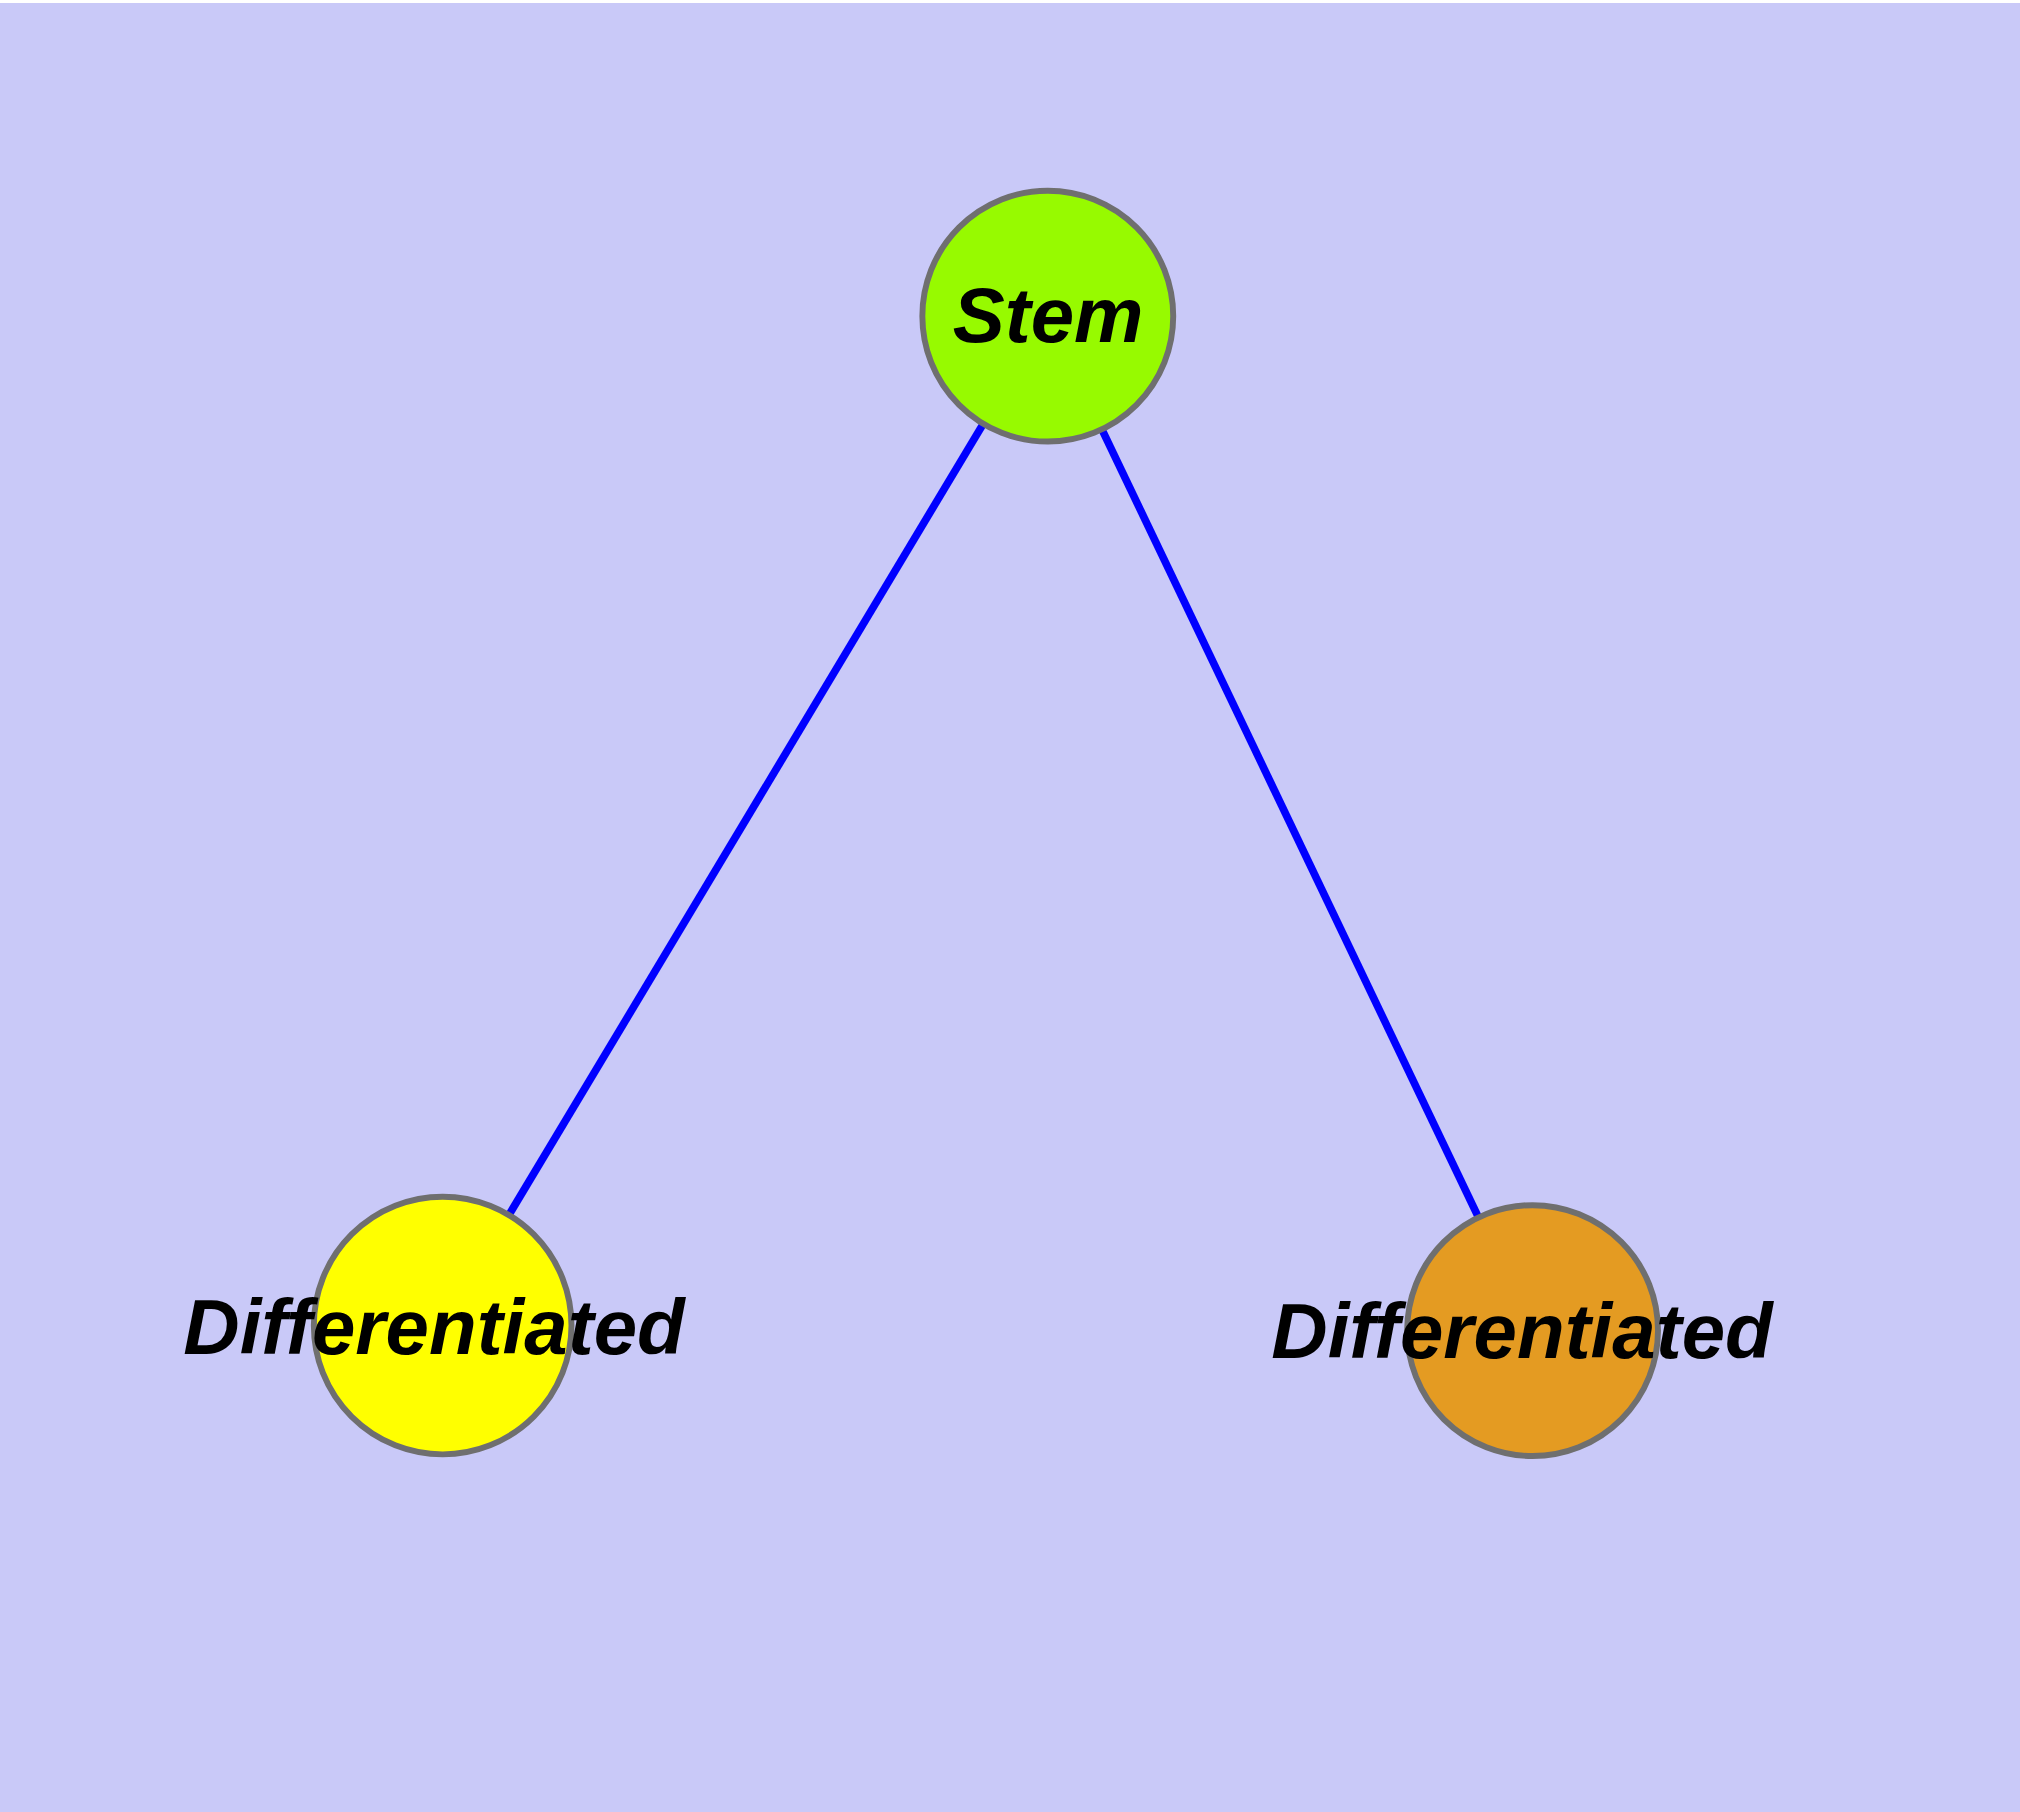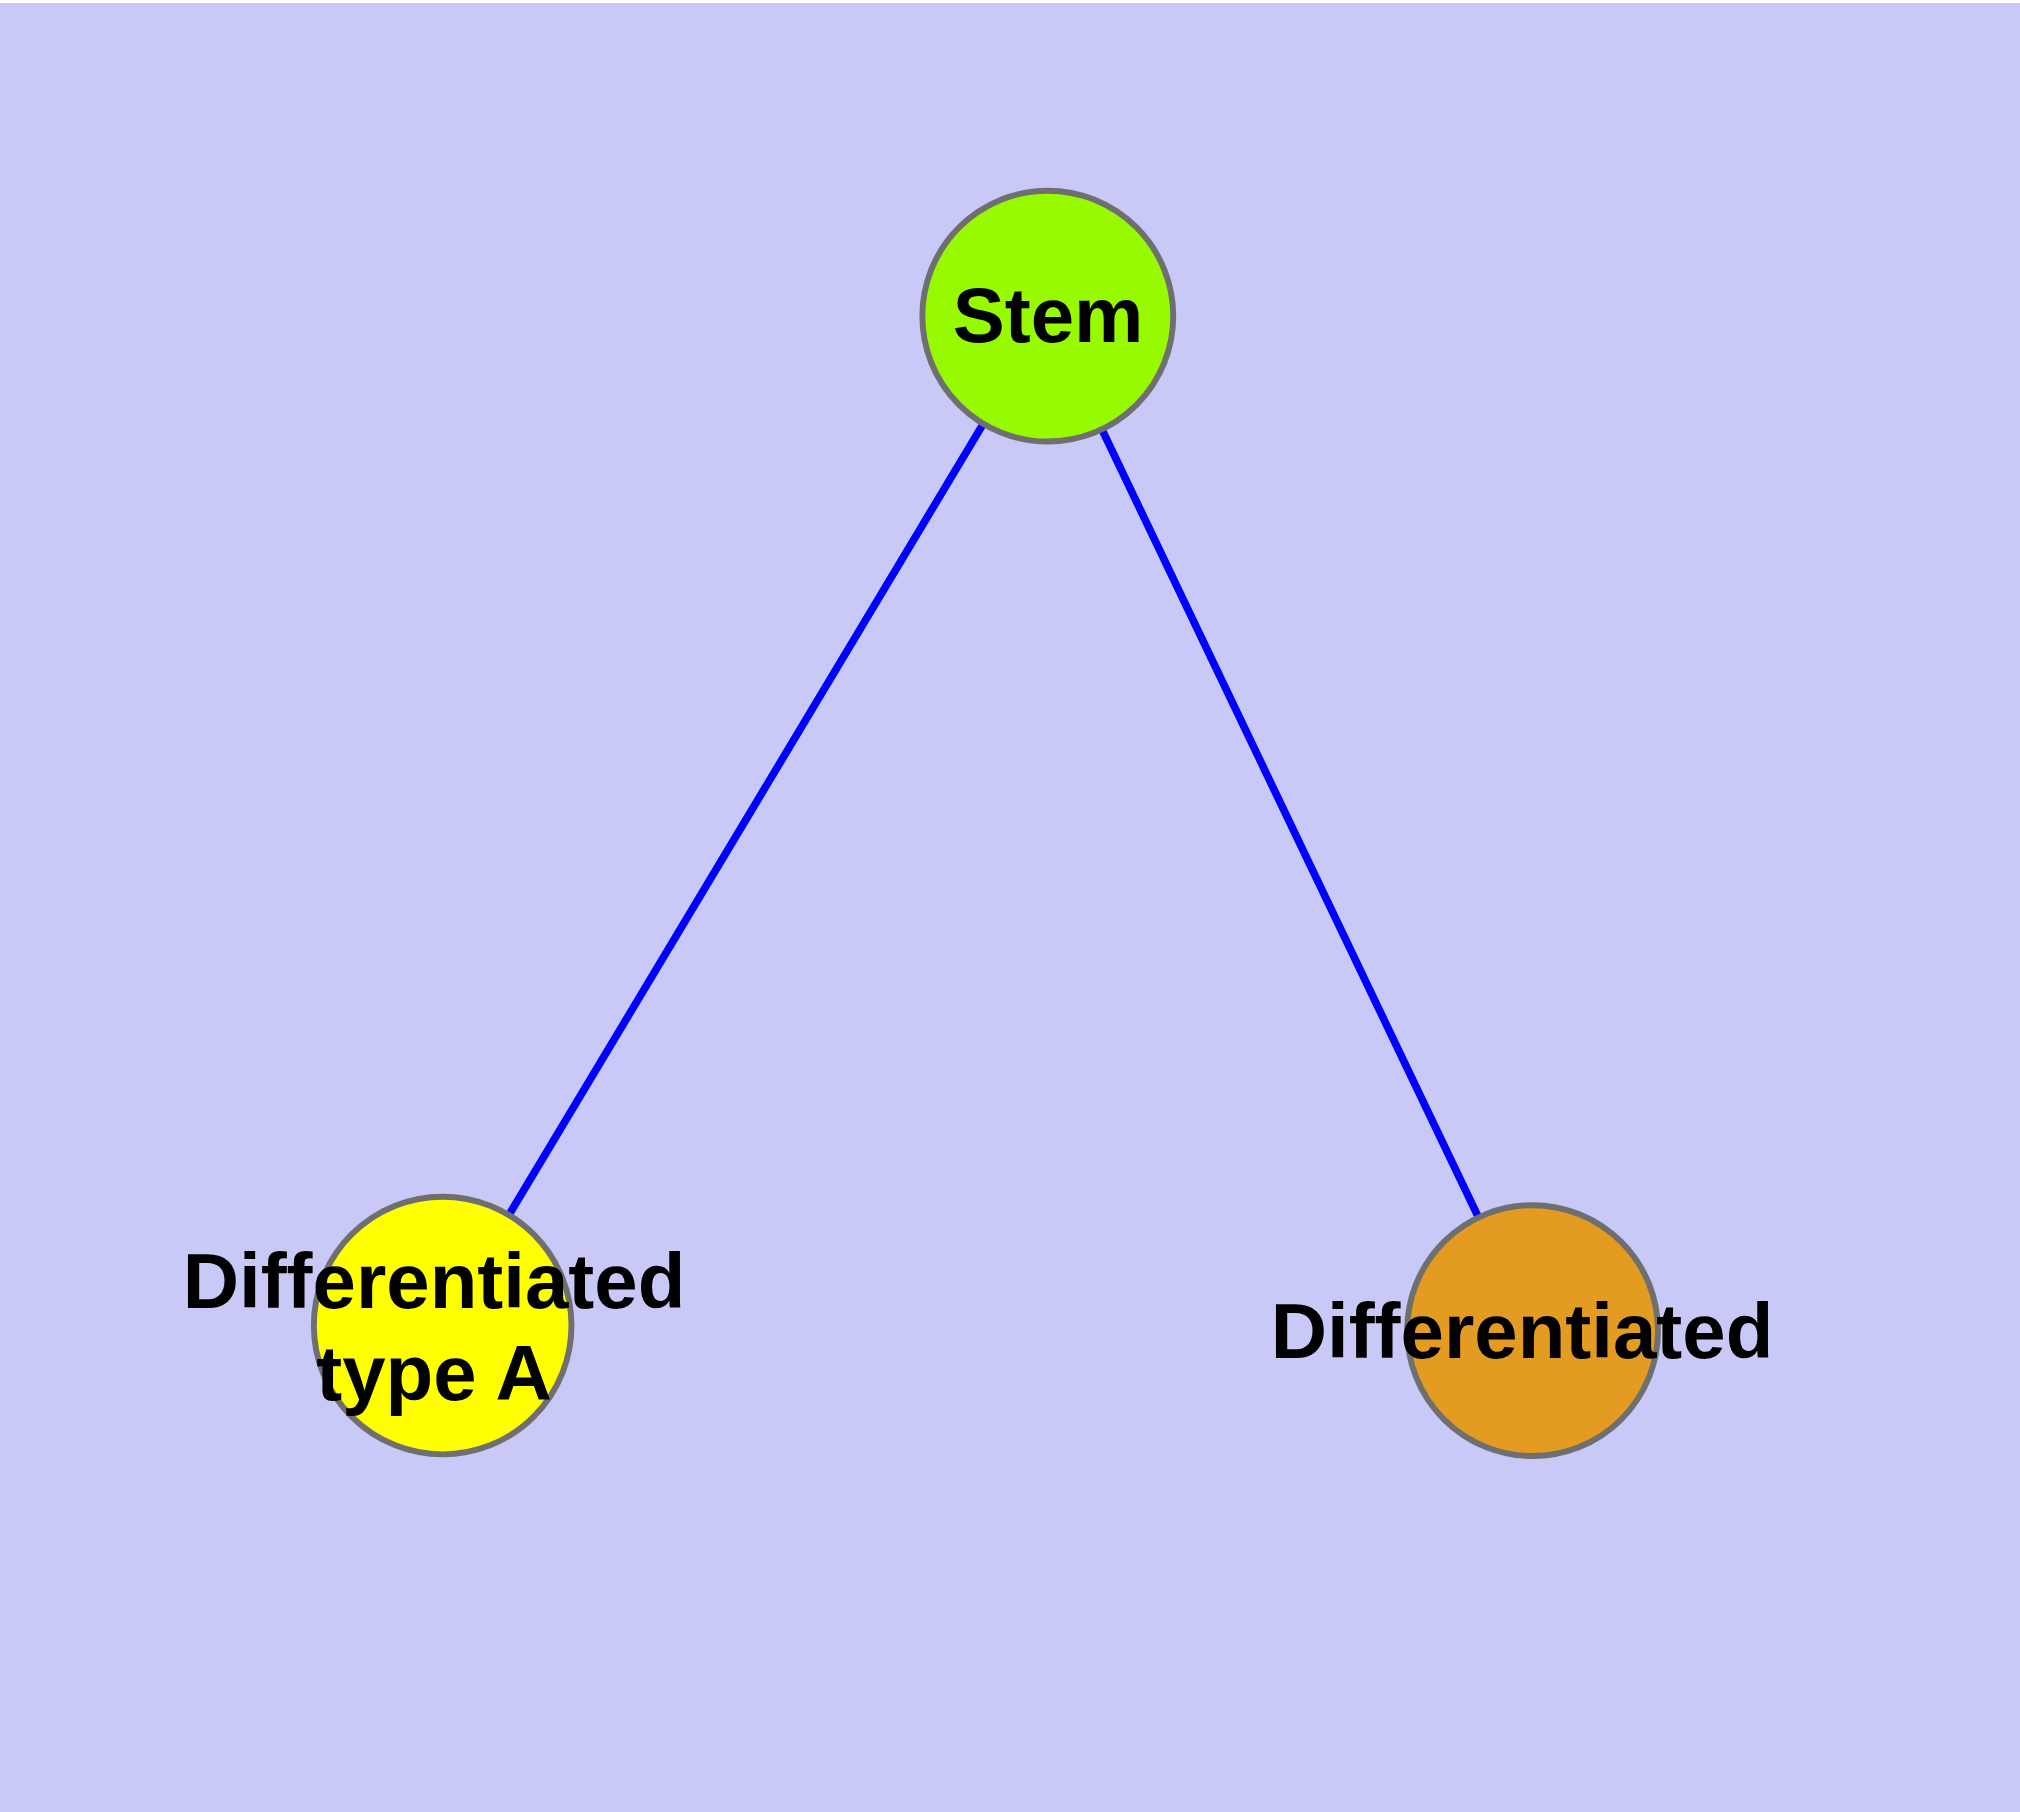--- a/index.html
+++ b/index.html
@@ -45,20 +45,21 @@
   }
   .node-label {
     position: absolute;
     transform: translate(-50%, -50%);
     color: var(--color-label-text);
     font-size: 78px;
     font-weight: 700;
     line-height: 92px;
     white-space: nowrap;
     text-align: center;
+    font-style: italic;
   }
 </style>
 </head>
 <body>
 
 <div class="stage">
   <div class="top-strip"></div>
 
   <svg class="graph-svg" width="2021" height="1812" viewBox="0 0 2384 2138">
     <line class="edge" x1="1236" y1="373" x2="522" y2="1564" stroke="#0000FF"></line>
@@ -66,20 +67,19 @@
 
     <circle class="node-circle" cx="1236" cy="373" r="148" fill="#97FA00"></circle>
     <circle class="node-circle" cx="522" cy="1564" r="152" fill="#FFFF00"></circle>
     <circle class="node-circle" cx="1808" cy="1570" r="148" fill="#E49B22"></circle>
   </svg>
 
   <div class="node-label" style="left: 1048px; top: 315px;">Stem</div>
 
   <div class="node-label" style="left: 434px; top: 1327px;">
     <div>Differentiated</div>
-    <div>type A</div>
   </div>
 
   <div class="node-label" style="left: 1522px; top: 1331px;">
     <div>Differentiated</div>
   </div>
 </div>
 
 
 </body></html>

